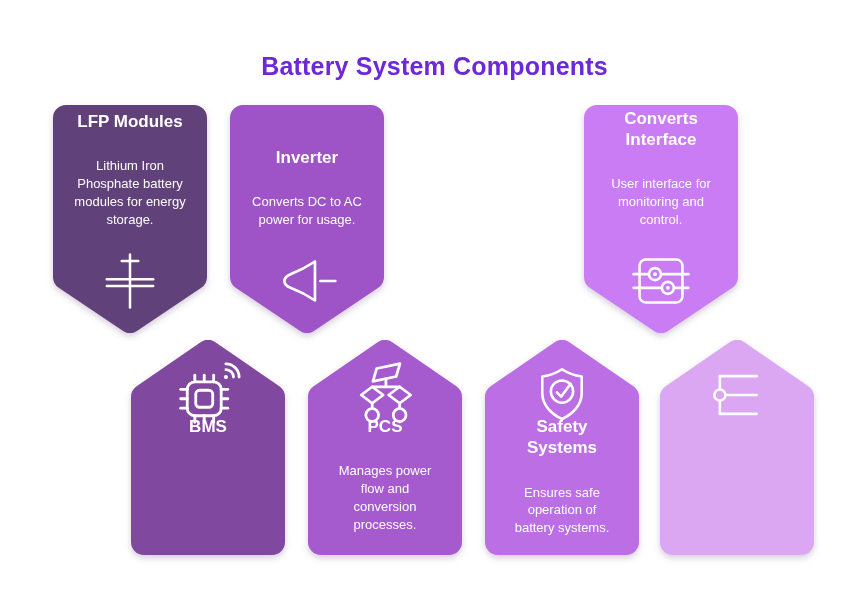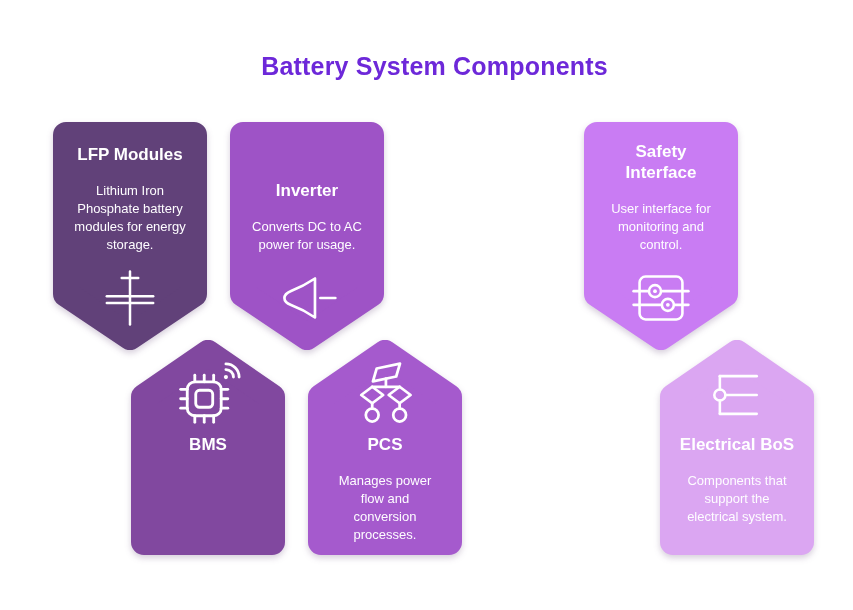--- a/index.html
+++ b/index.html
@@ -5,35 +5,35 @@
   html,body{margin:0;padding:0;background:#fff;}
   .canvas{
     position:relative;width:853px;height:610px;background:#ffffff;
     font-family:"Liberation Sans", sans-serif;overflow:hidden;margin:0 auto;
   }
   .page-title{
     position:absolute;top:44px;left:0;width:100%;text-align:center;
     font-size:25px;font-weight:700;color:#6d28d9;letter-spacing:.2px;margin:8px;
   }
   .card{position:absolute;width:154px;}
-  .card.top{top:122px;height:228px;padding-left:20px;}
+  .card.top{top:105px;height:228px;padding-left:20px;}
   .card.bot{top:340px;height:215px;}
   .c1{left:43px}.c2{left:220px}.c3{left:397px}.c4{left:574px}
   .c5{left:131px}.c6{left:308px}.c7{left:485px}.c8{left:660px}
   .shape{position:absolute;left:0;top:0;width:100%;height:100%;
          filter:drop-shadow(0 3px 3px rgba(70,30,90,.22));}
   .shape path{fill:var(--card-color);stroke:var(--card-color);
               stroke-width:26;stroke-linejoin:round;}
   .txt{position:absolute;left:13px;right:13px;display:flex;flex-direction:column;
        gap:9px;text-align:center;z-index:2;}
   .card.top .txt{top:14px;height:126px;justify-content:flex-end;}
-  .card.bot .txt{top:94px;justify-content:flex-start;}
+  .card.bot .txt{top:76px;justify-content:flex-start;}
   .card-title{font-size:17px;font-weight:700;color:#ffffff;line-height:1.25;
               white-space:pre-line;margin:0;}
-  .card-desc{font-size:13px;font-weight:400;color:#fefdff;line-height:1.38;margin:8px;}
+  .card-desc{font-size:13px;font-weight:400;color:#fefdff;line-height:1.38;margin:16px;}
   .icon-wrap{position:absolute;left:0;right:0;display:flex;align-items:center;
              justify-content:center;z-index:2;}
   .card.top .icon-wrap{top:140px;height:72px;}
   .card.bot .icon-wrap{top:18px;height:74px;}
   .icon-wrap svg{stroke:#ffffff;stroke-width:3;fill:none;
                  stroke-linecap:round;stroke-linejoin:round;}
 </style>
 </head>
 <body>
 
@@ -74,21 +74,21 @@
       </svg>
     </div>
   </div>
 
 
   <div class="card top c4" style="--card-color: #c97cf3;">
     <svg class="shape" viewBox="0 0 154 228" aria-hidden="true">
       <path d="M13,13 L141,13 L141,172 L77,215 L13,172 Z"></path>
     </svg>
     <div class="txt">
-      <h3 class="card-title">Safety
+      <h3 class="card-title">Converts
 Interface</h3>
       <p class="card-desc">User interface for monitoring and control.</p>
     </div>
     <div class="icon-wrap">
       <svg width="60" height="60" viewBox="0 0 70 70">
         <rect x="10" y="10" width="50" height="50" rx="7"></rect>
         <line x1="3" y1="27" x2="67" y2="27"></line>
         <circle cx="28" cy="27" r="7" fill="var(--card-color)"></circle>
         <circle cx="28" cy="27" r="2.2" fill="#fff" stroke="none"></circle>
         <line x1="3" y1="43" x2="67" y2="43"></line>
@@ -144,34 +144,47 @@
         <circle cx="21" cy="57" r="7"></circle>
         <circle cx="51" cy="57" r="7"></circle>
       </svg>
     </div>
     <div class="txt">
       <h3 class="card-title">PCS</h3>
       <p class="card-desc">Manages power flow and conversion processes.</p>
     </div>
   </div>
 
+  <div class="card bot c7" style="--card-color: #bc6fe4;">
+    <svg class="shape" viewBox="0 0 154 215" aria-hidden="true">
+      <path d="M13,57 L77,13 L141,57 L141,202 L13,202 Z"></path>
+    </svg>
+    <div class="icon-wrap">
+      <svg width="60" height="62" viewBox="0 0 70 70">
+        <path d="M35,5 C29,9 19,12.5 12,13.5 L12,33 C12,47 23,57.5 35,63 C47,57.5 58,47 58,33 L58,13.5 C51,12.5 41,9 35,5 Z"></path>
+        <circle cx="35" cy="31" r="13"></circle>
+        <polyline points="29,32 34,37 45,22"></polyline>
+      </svg>
+    </div>
+    <div class="txt">
+      <h3 class="card-title">Safety
+Systems</h3>
+      <p class="card-desc">Ensures safe operation of battery systems.</p>
+    </div>
+  </div>
 
   <div class="card bot c8" style="--card-color: #dba6f2;">
     <svg class="shape" viewBox="0 0 154 215" aria-hidden="true">
       <path d="M13,57 L77,13 L141,57 L141,202 L13,202 Z"></path>
     </svg>
     <div class="icon-wrap">
       <svg width="60" height="56" viewBox="0 0 70 64">
         <line x1="15" y1="10" x2="15" y2="25.5"></line>
         <line x1="15" y1="38.5" x2="15" y2="54"></line>
         <circle cx="15" cy="32" r="6.5"></circle>
         <line x1="15" y1="10" x2="58" y2="10"></line>
         <line x1="21.5" y1="32" x2="58" y2="32"></line>
         <line x1="15" y1="54" x2="58" y2="54"></line>
       </svg>
     </div>
-    <div class="txt">
-      <h3 class="card-title">Electrical BoS</h3>
-      <p class="card-desc">Components that support the electrical system.</p>
-    </div>
   </div>
 
 </div>
 
 </body></html>

